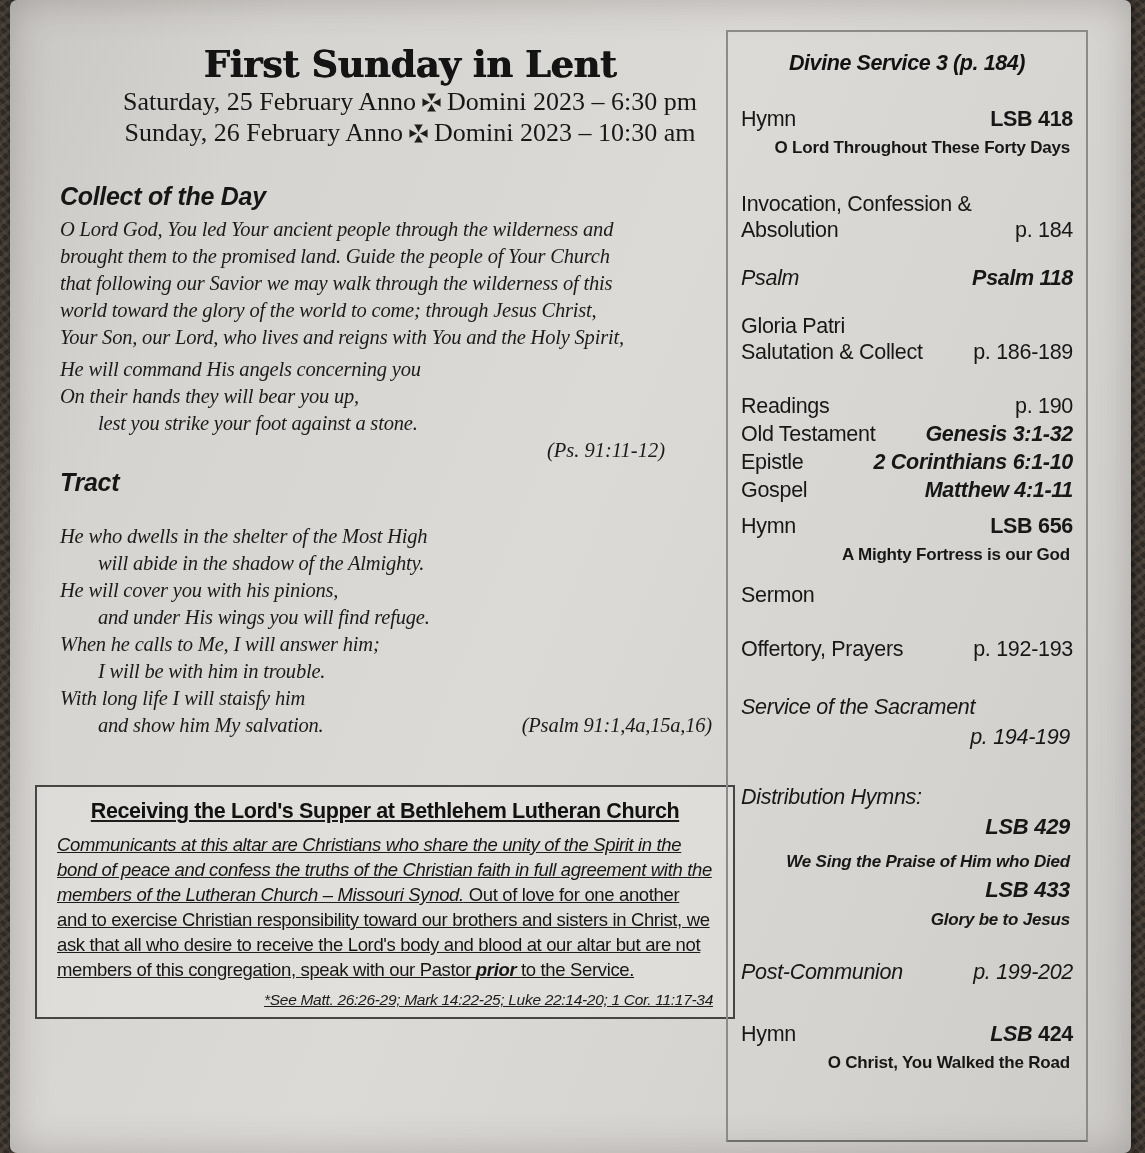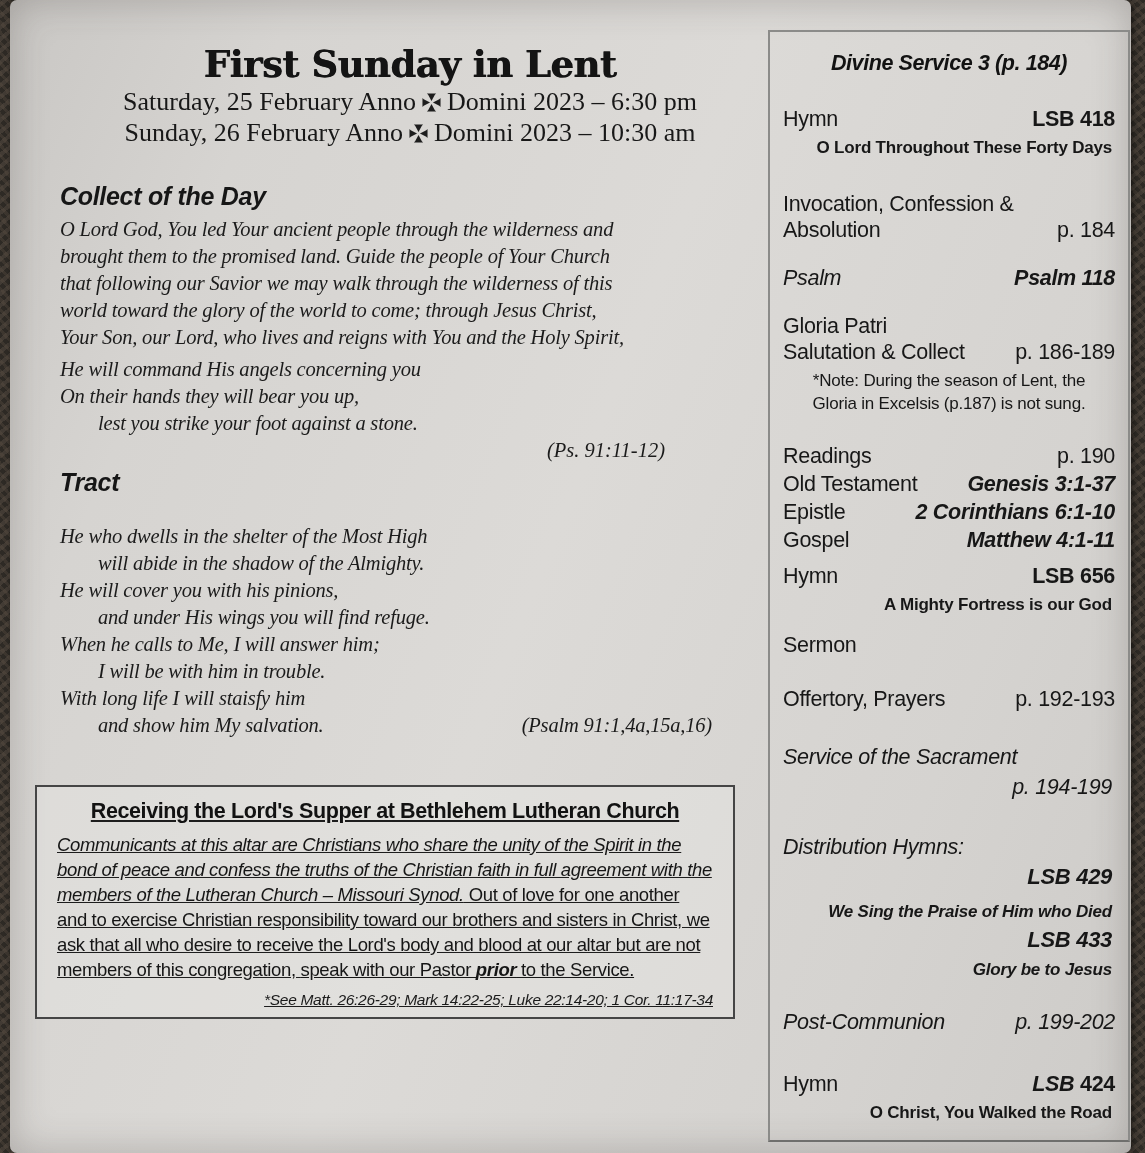--- a/index.html
+++ b/index.html
@@ -69,21 +69,21 @@
   }
   .box-italic { font-style:italic; }
   .box-underline { text-decoration:underline; }
   .box-underline .prior { font-weight:bold; font-style:italic; }
   .footnote {
     margin-top:9px; text-align:right; font-style:italic;
     font-size:15.5px; letter-spacing:-0.3px; color:#1a1a1a;
   }
   
   .service-box {
-    position:absolute; left:758px; top:30px; width:362px; height:1112px;
+    position:absolute; left:716px; top:30px; width:362px; height:1112px;
     border:2px solid #8b8b89; border-bottom-color:#6f6f6d;
     padding:12px 13px 0 13px;
     font-size:21.5px; letter-spacing:-0.3px; line-height:26px; color:#171717;
   }
   .svc-heading {
     text-align:center; font-weight:bold; font-style:italic;
     font-size:21.5px; letter-spacing:-0.4px; margin-top:6px; color:#121212;
   }
   .row { display:flex; justify-content:space-between; align-items:baseline; }
   .bold { font-weight:bold; }
@@ -176,32 +176,28 @@
         <span class="bi">Psalm 118</span>
       </div>
 
       <div class="mt22">
         <div>Gloria Patri</div>
         <div class="row">
           <span>Salutation &amp; Collect</span>
           <span>p. 186-189</span>
         </div>
       </div>
-      <div class="note">
-        <div>*Note: During the season of Lent, the</div>
-        <div>Gloria in Excelsis (p.187) is not sung.</div>
-      </div>
 
       <div class="row mt28">
         <span>Readings</span>
         <span>p. 190</span>
       </div>
       <div class="row mt2">
         <span>Old Testament</span>
-        <span class="bi">Genesis 3:1-37</span>
+        <span class="bi">Genesis 3:1-32</span>
       </div>
       <div class="row mt2">
         <span>Epistle</span>
         <span class="bi">2 Corinthians 6:1-10</span>
       </div>
       <div class="row mt2">
         <span>Gospel</span>
         <span class="bi">Matthew 4:1-11</span>
       </div>
 

